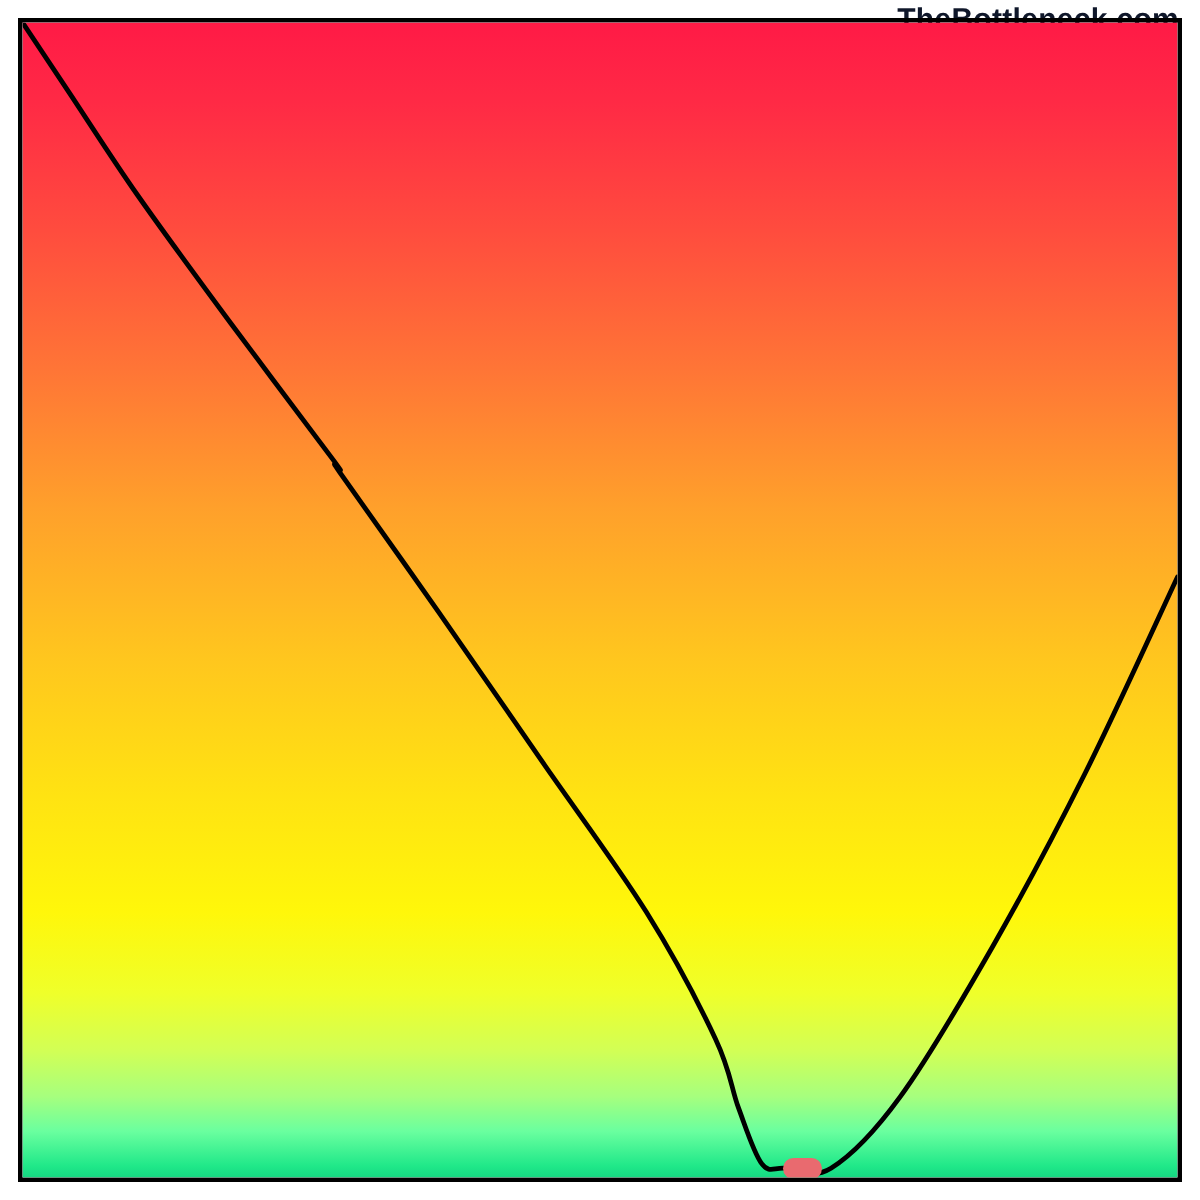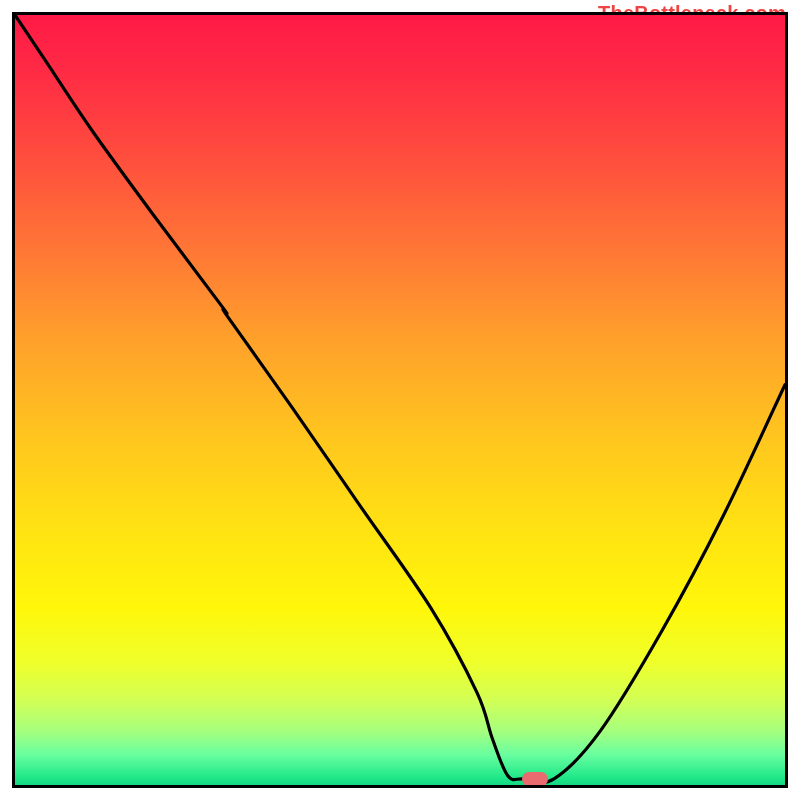--- a/index.html
+++ b/index.html
@@ -60,21 +60,21 @@
     border-radius: 7px;
     background: #e96a6f;
     transform: translate(-50%, -50%);
   }
   .watermark {
     position: absolute;
     top: 2px;
     right: 14px;
     font-size: 20px;
     font-weight: 600;
-    color: #ef4444;
+    color: #0f172a;
     letter-spacing: 0.2px;
     user-select: none;
   }
 </style>
 </head>
 <body>
 
 <div class="chart-container">
   <div class="watermark">TheBottleneck.com</div>
 

